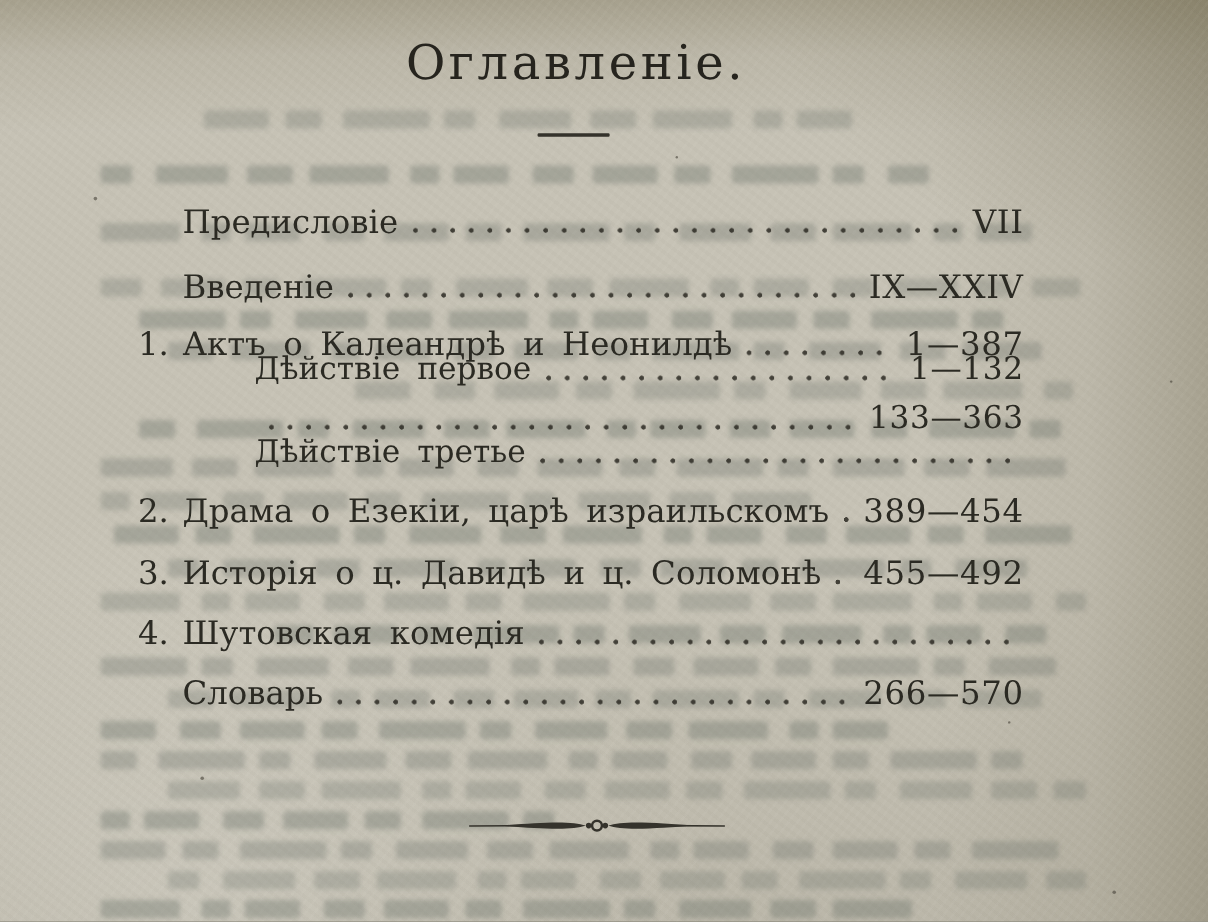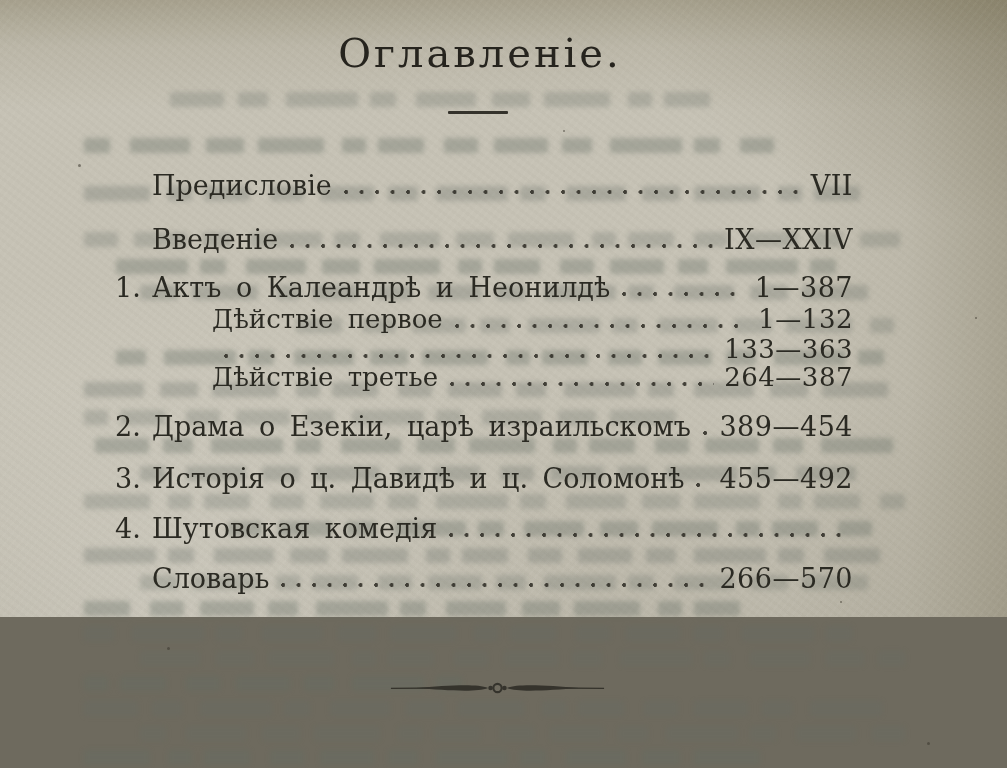--- a/index.html
+++ b/index.html
@@ -2,21 +2,21 @@
 <html><head>
 <meta charset="utf-8">
 <style>
   html,body { margin:0; padding:0; }
   body {
     width:1007px; height:768px; overflow:hidden;
     background:#6e6a5e;
     font-family:"DejaVu Serif", serif;
   }
   .page {
-    position:relative; width:1007px; height:617px;
+    position:relative; width:1007px; height:768px;
     color:#2b2a23;
     background-color:#c6c2b5;
     background-image:
       linear-gradient(180deg, rgba(122,114,86,0.42) 0px, rgba(122,114,86,0.14) 46px, rgba(122,114,86,0) 110px),
       linear-gradient(270deg, rgba(116,109,84,0.38) 0px, rgba(116,109,84,0.12) 100px, rgba(116,109,84,0) 230px),
       radial-gradient(520px 320px at 100% 0%, rgba(104,97,70,0.30), rgba(104,97,70,0) 70%),
       radial-gradient(620px 480px at 16% 98%, rgba(236,234,227,0.28), rgba(236,234,227,0) 70%),
       linear-gradient(180deg, rgba(0,0,0,0) 62%, rgba(92,87,66,0.10) 100%);
   }
   
@@ -408,38 +408,37 @@
     <span class="pages">VII</span>
   </div>
 
   <div class="row" style="top:272px">
     <span class="num">1.</span>
     <span class="label">Актъ о Калеандрѣ и Неонилдѣ</span>
     <span class="leader"></span>
     <span class="pages">1—387</span>
   </div>
 
-  <div class="row sub" style="top:305px">
+  <div class="row sub" style="top:294px">
 
     <span class="label">Дѣйствіе первое</span>
     <span class="leader"></span>
     <span class="pages">1—132</span>
   </div>
 
   <div class="row sub" style="top:335px">
 
     <span class="leader"></span>
     <span class="pages">133—363</span>
   </div>
 
   <div class="row sub" style="top:363px">
 
     <span class="label">Дѣйствіе третье</span>
     <span class="leader"></span>
-    <span class="pages">264—387</span>
   </div>
 
   <div class="row" style="top:411px">
     <span class="num">2.</span>
     <span class="label">Драма о Езекіи, царѣ израильскомъ</span>
     <span class="leader"></span>
     <span class="pages">389—454</span>
   </div>
 
   <div class="row" style="top:463px">

